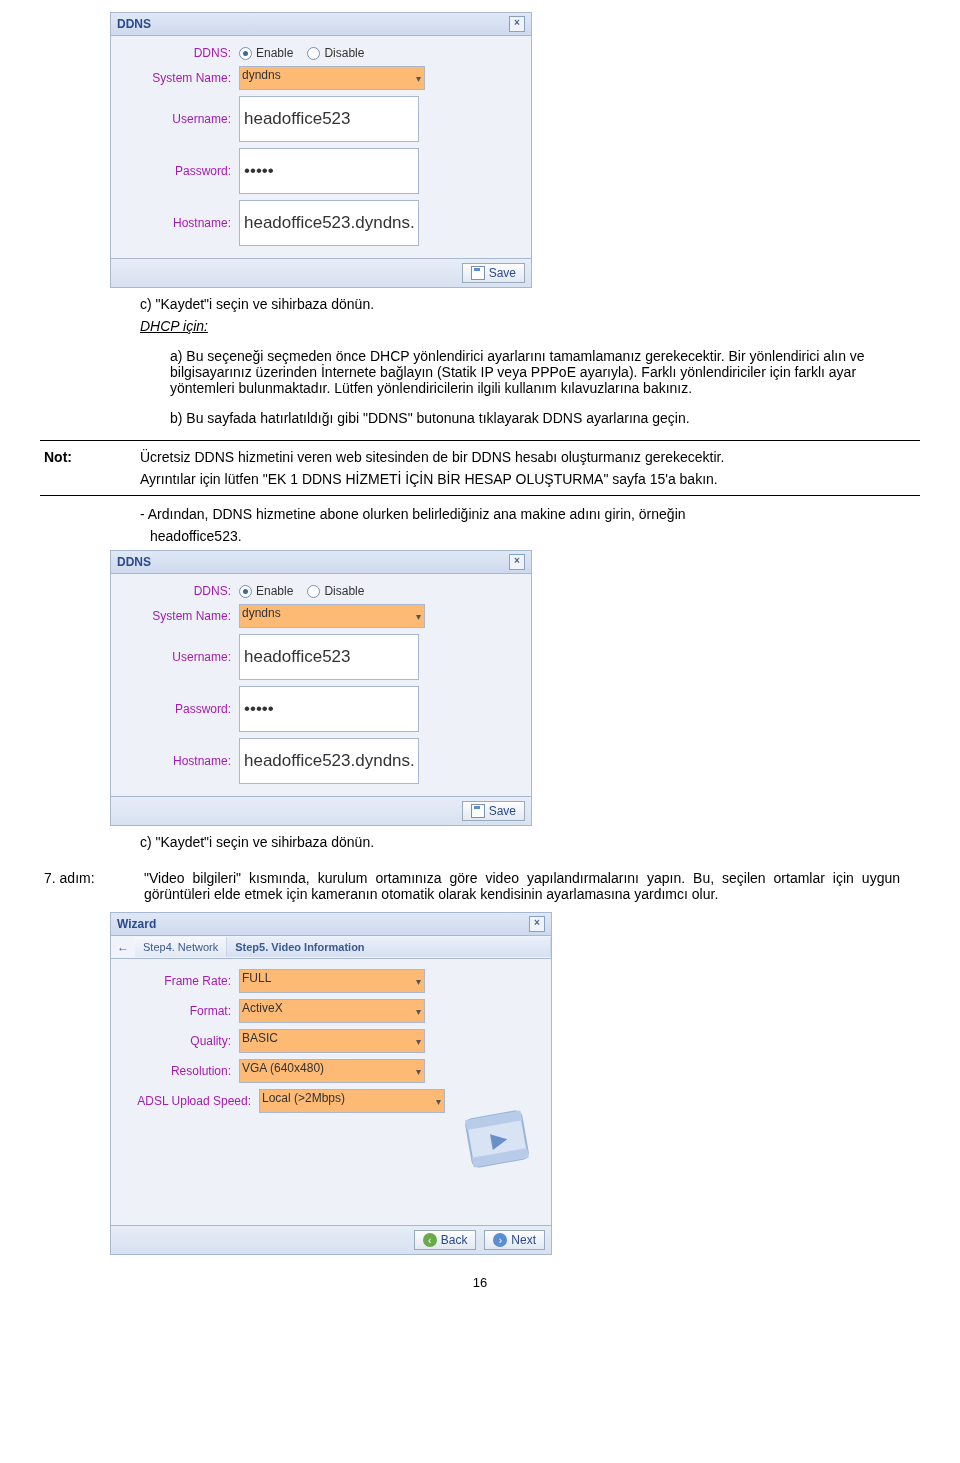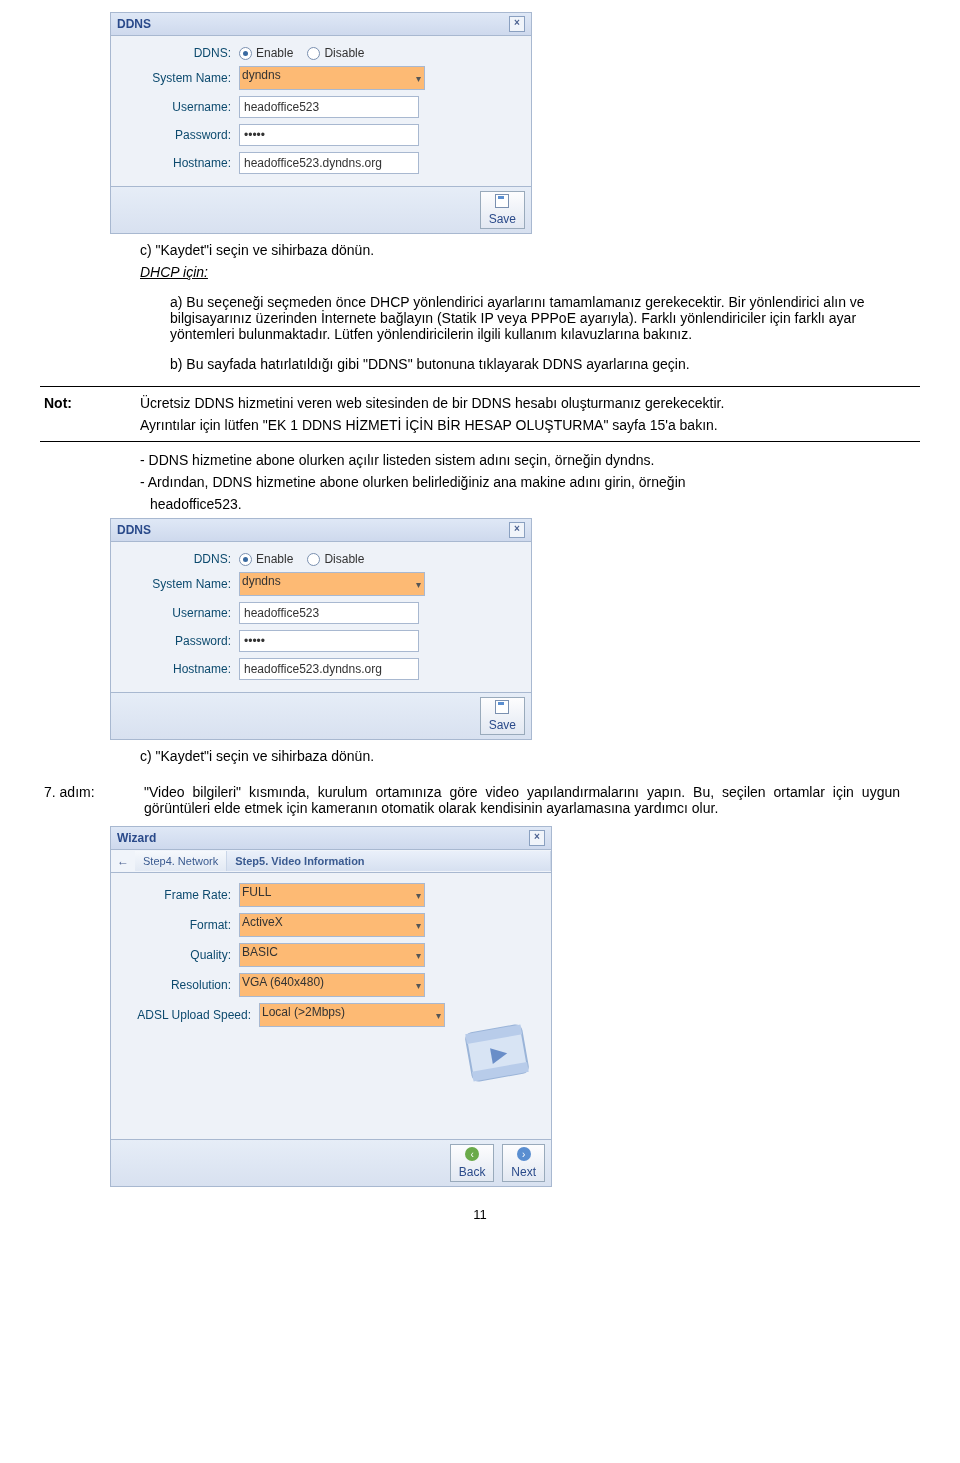--- a/index.html
+++ b/index.html
@@ -48,27 +48,27 @@
     display: flex;
     align-items: center;
     margin-bottom: 6px;
     font-size: 12px;
     color: #333;
   }
   .form-label {
     width: 110px;
     text-align: right;
     padding-right: 8px;
-    color: #0c4a6e;
+    color: #a21caf;
   }
   .form-input {
     border: 1px solid #a8b8d0;
     background: #fff;
-    font-size: 12px;
-    padding: 2px 4px;
+    font-size: 17px;
+    padding: 14px 4px;
     width: 170px;
     height: 16px;
     color: #333;
   }
   .form-select {
     border: 1px solid #a8b8d0;
     background: #fdba74;
     font-size: 12px;
     padding: 1px 2px;
     width: 180px;
@@ -120,21 +120,20 @@
     display: inline-flex;
     align-items: center;
     gap: 4px;
     background: linear-gradient(#fdfdfe,#e2e8f2);
     border: 1px solid #9ab;
     padding: 2px 8px;
     font-size: 12px;
     color: #2a4a8a;
     cursor: pointer;
     margin-left: 4px;
-    flex-direction: column;
   }
   .icon-save {
     width: 12px;height:12px;background:#fff;border:1px solid #7a90b0; position:relative;
   }
   .icon-save::after{content:"";position:absolute;top:1px;left:2px;width:6px;height:3px;background:#5a8ed0;}
   .icon-back, .icon-next {
     width: 14px;height:14px;border-radius:50%;
     display:inline-flex;align-items:center;justify-content:center;
     font-size:10px;color:#fff;
   }
@@ -239,21 +238,20 @@
 
 <div class="note-block">
   <div class="note-label">Not:</div>
   <div class="note-content">
     <div>Ücretsiz DDNS hizmetini veren web sitesinden de bir DDNS hesabı oluşturmanız gerekecektir.</div>
     <div style="margin-top:6px;">Ayrıntılar için lütfen "EK 1 DDNS HİZMETİ İÇİN BİR HESAP OLUŞTURMA" sayfa 15'a bakın.</div>
   </div>
 </div>
 
 <div class="body-text">
-  <p>- DDNS hizmetine abone olurken açılır listeden sistem adını seçin, örneğin dyndns.</p>
   <p><span>- Ardından, DDNS hizmetine abone olurken belirlediğiniz ana makine adını girin, örneğin</span></p>
   <p style="margin-left:10px;"><span>headoffice523.</span></p>
 </div>
 
 <div class="panel">
   <div class="panel-header">
     <span>DDNS</span>
     <span class="panel-closebox">×</span>
   </div>
   <div class="panel-body">
@@ -362,13 +360,13 @@
         <span class="icon-back">‹</span>
         <span>Back</span>
       </span>
     <span class="btn">
         <span class="icon-next">›</span>
         <span>Next</span>
       </span>
   </div>
 </div>
 
-<div class="page-num">11</div>
+<div class="page-num">16</div>
 
 </body></html>

